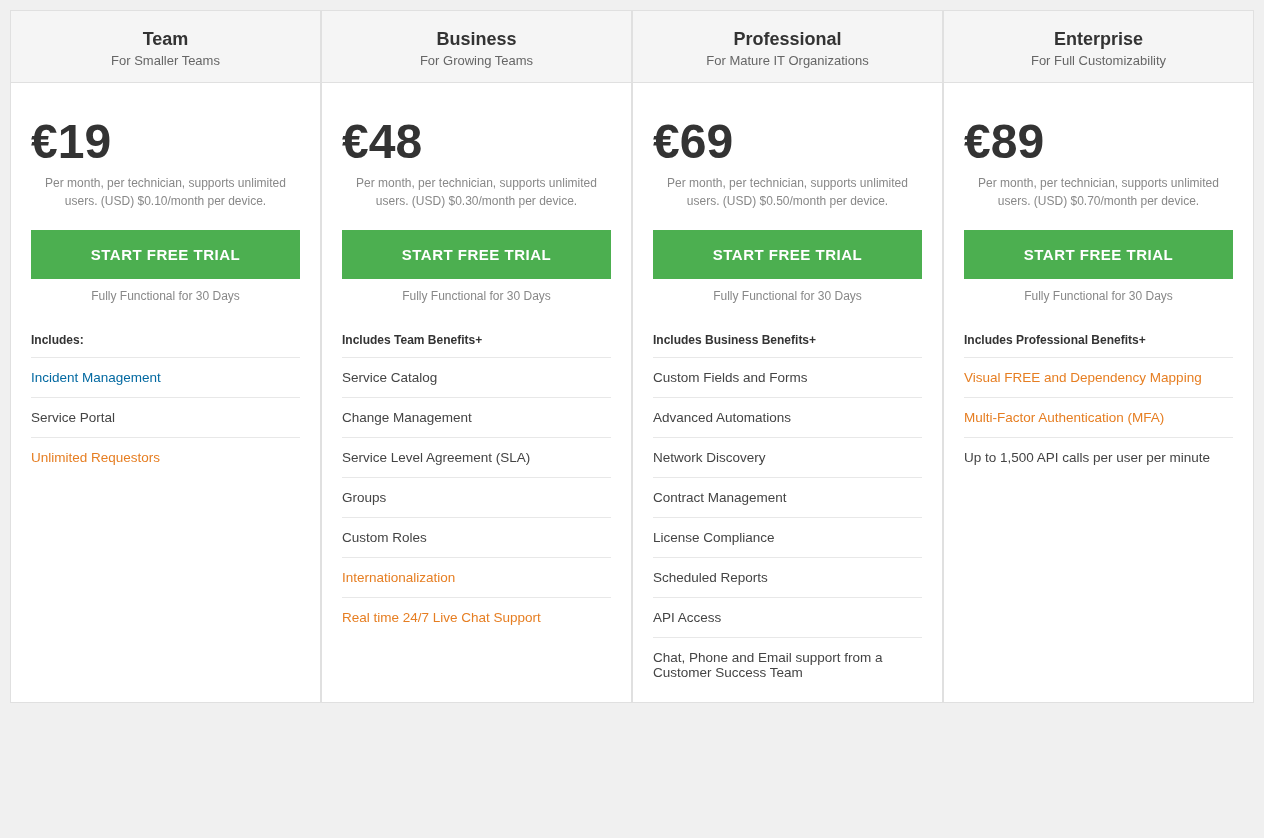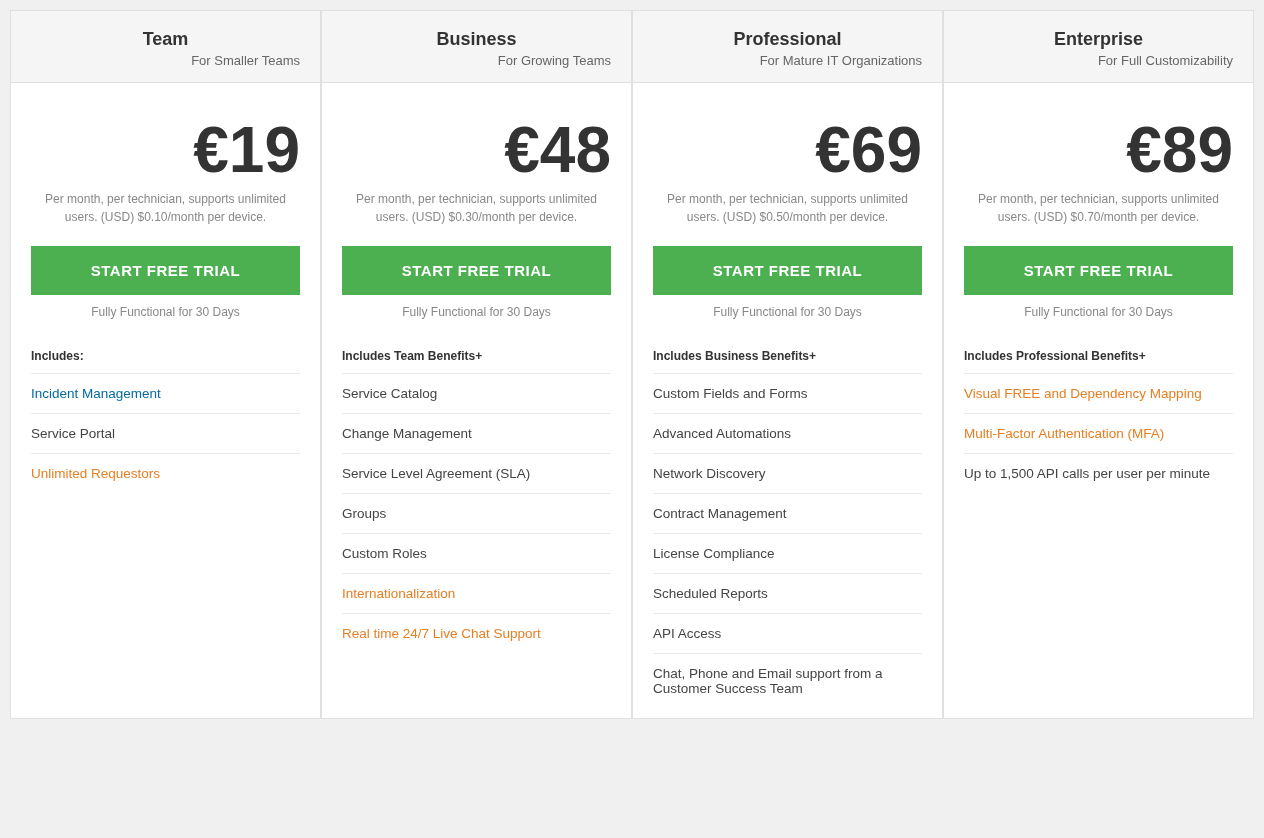--- a/index.html
+++ b/index.html
@@ -35,33 +35,32 @@
     }
     .plan-name {
       font-size: 18px;
       font-weight: bold;
       color: #333;
     }
     .plan-subtitle {
       font-size: 13px;
       color: #666;
       margin-top: 3px;
-      text-align: right;
     }
     .plan-body {
       padding: 20px 20px 10px;
       display: flex;
       flex-direction: column;
       flex: 1;
     }
     .plan-price {
-      font-size: 64px;
+      font-size: 48px;
       font-weight: bold;
       color: #333;
-      text-align: right;
+      text-align: left;
       margin: 15px 0 8px;
       line-height: 1;
     }
     .plan-price-desc {
       font-size: 12px;
       color: #888;
       text-align: center;
       margin-bottom: 20px;
       line-height: 1.5;
     }

